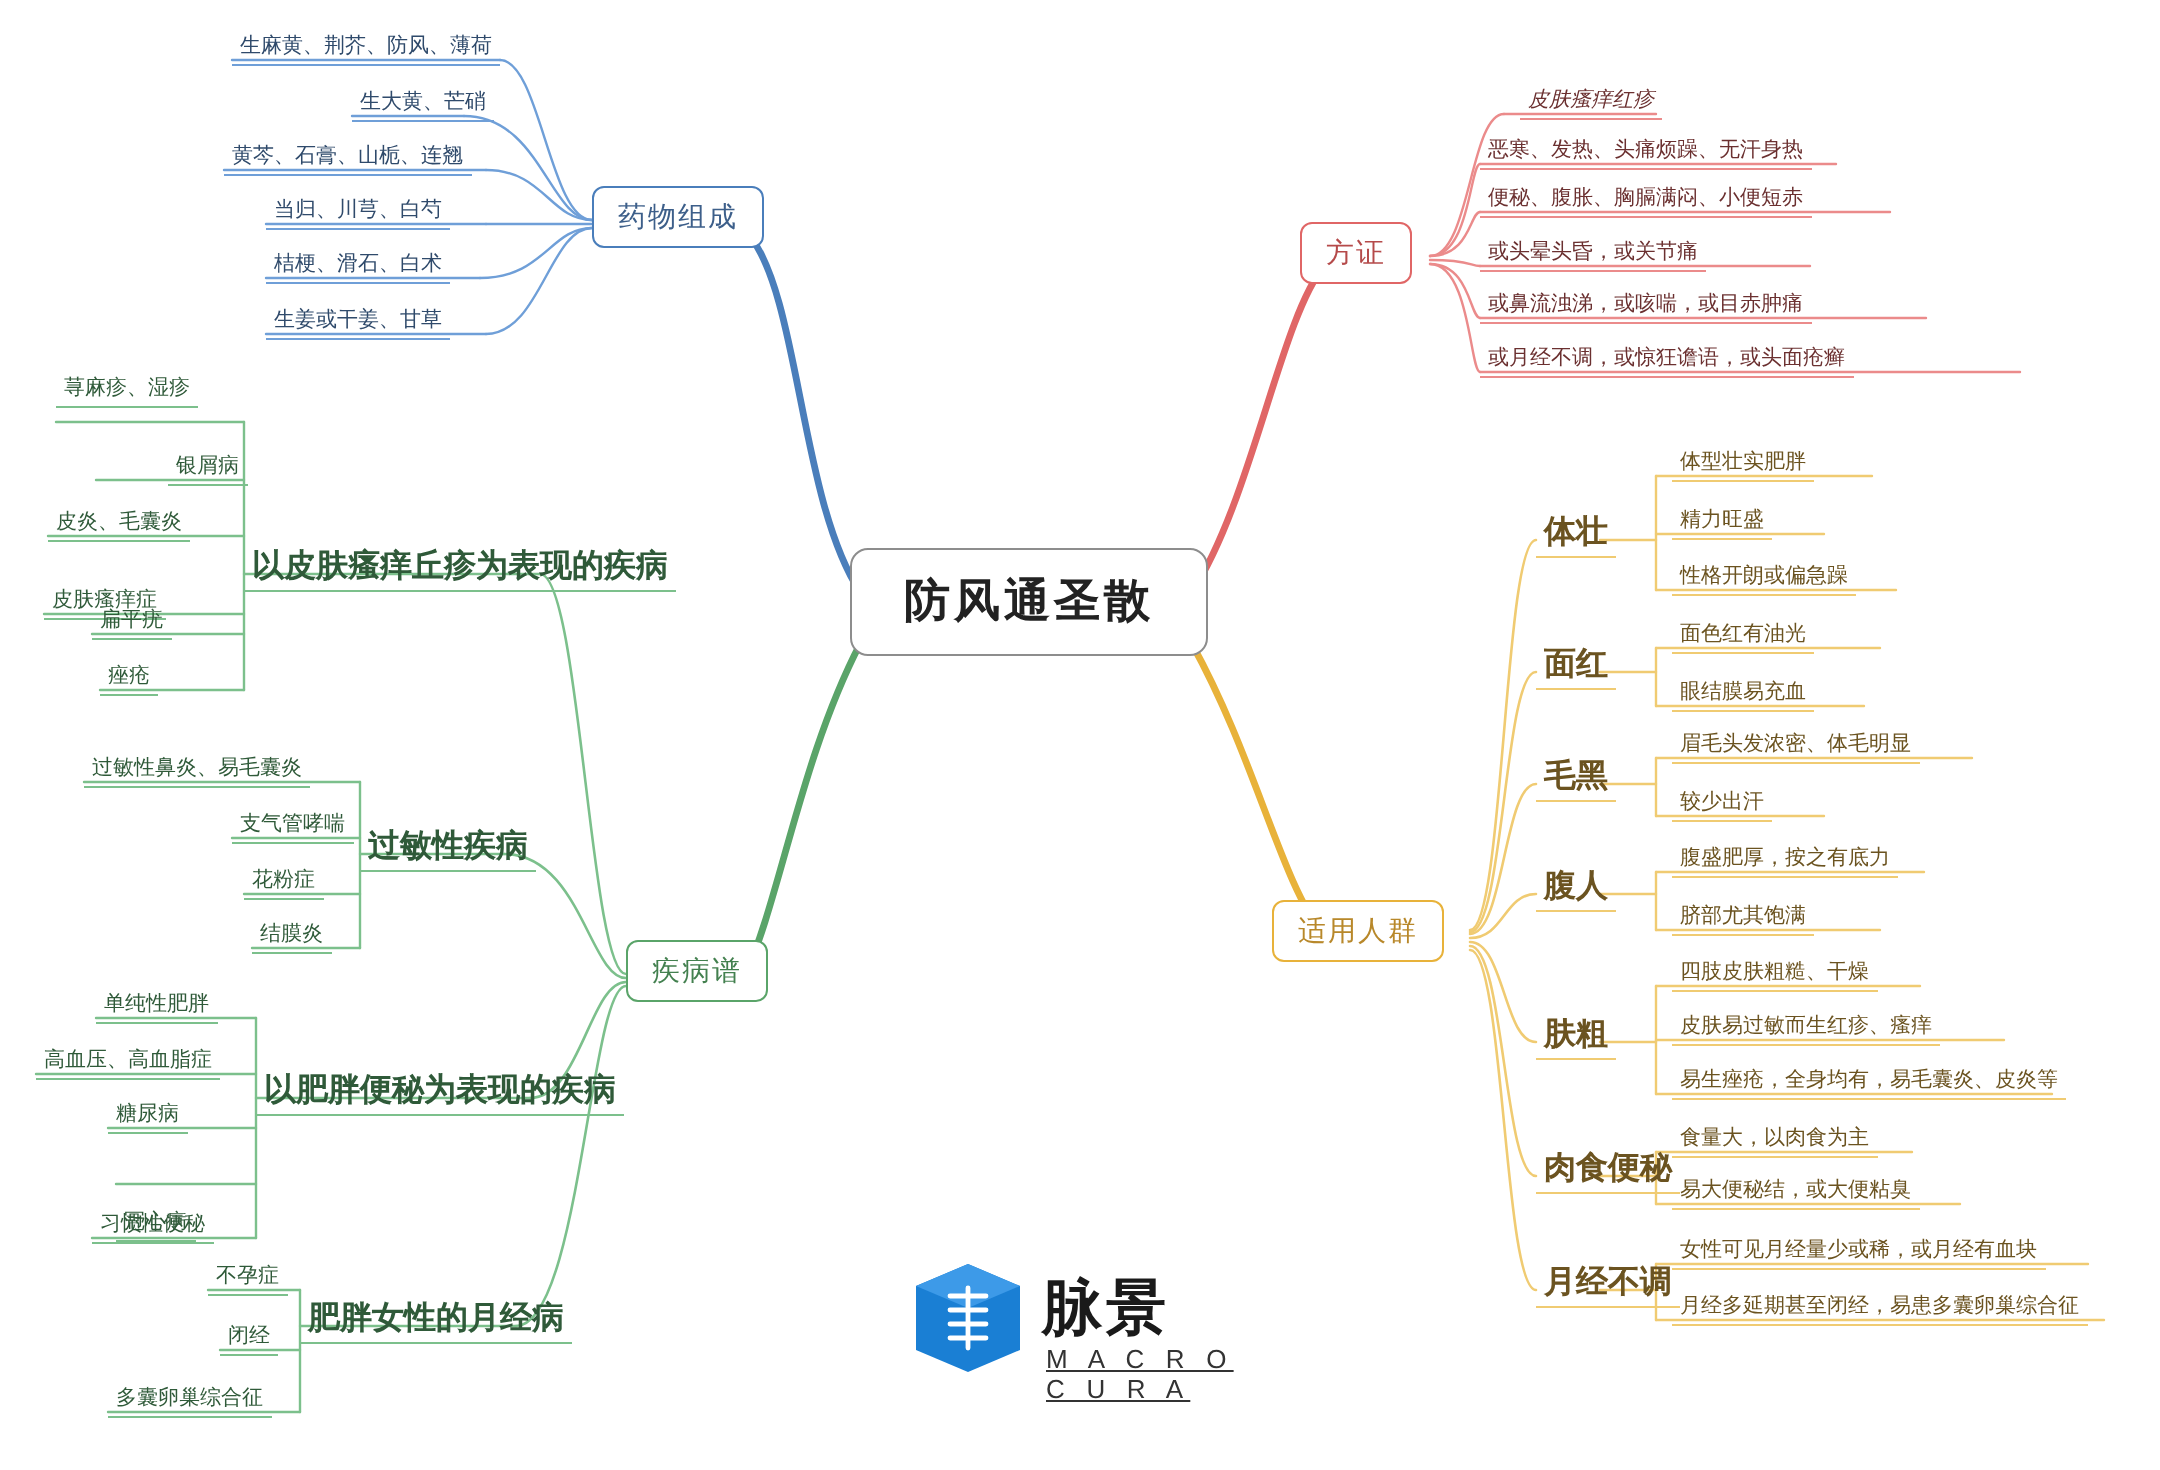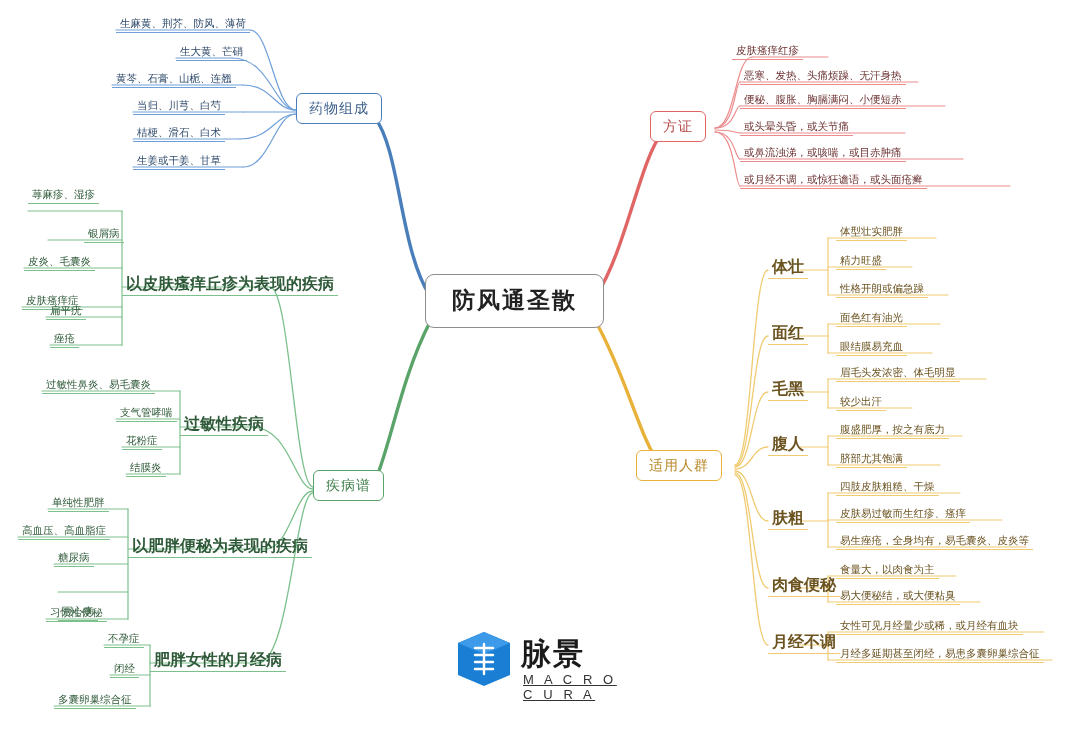--- a/index.html
+++ b/index.html
@@ -203,21 +203,21 @@
   <div class="node l1 green" style="left:313px;top:470px;">疾病谱</div>
   <div class="node l1 orange" style="left:636px;top:450px;">适用人群</div>
 
   <div class="node leaf blue" style="left:116px;top:16px;">生麻黄、荆芥、防风、薄荷</div>
   <div class="node leaf blue" style="left:176px;top:44px;">生大黄、芒硝</div>
   <div class="node leaf blue" style="left:112px;top:71px;">黄芩、石膏、山栀、连翘</div>
   <div class="node leaf blue" style="left:133px;top:98px;">当归、川芎、白芍</div>
   <div class="node leaf blue" style="left:133px;top:125px;">桔梗、滑石、白术</div>
   <div class="node leaf blue" style="left:133px;top:153px;">生姜或干姜、甘草</div>
 
-  <div class="node leaf red" style="left:732px;top:43px;">皮肤瘙痒红疹</div>
+  <div class="node leaf red" style="left:760px;top:43px;font-style:italic;">皮肤瘙痒红疹</div>
   <div class="node leaf red" style="left:740px;top:68px;">恶寒、发热、头痛烦躁、无汗身热</div>
   <div class="node leaf red" style="left:740px;top:92px;">便秘、腹胀、胸膈满闷、小便短赤</div>
   <div class="node leaf red" style="left:740px;top:119px;">或头晕头昏，或关节痛</div>
   <div class="node leaf red" style="left:740px;top:145px;">或鼻流浊涕，或咳喘，或目赤肿痛</div>
   <div class="node leaf red" style="left:740px;top:172px;">或月经不调，或惊狂谵语，或头面疮癣</div>
 
   <div class="node leaf green mid" style="left:122px;top:273px;">以皮肤瘙痒丘疹为表现的疾病</div>
   <div class="node leaf green" style="left:28px;top:187px;">荨麻疹、湿疹</div>
   <div class="node leaf green" style="left:48px;top:226px;margin-left:36px;">银屑病</div>
   <div class="node leaf green" style="left:24px;top:254px;">皮炎、毛囊炎</div>

